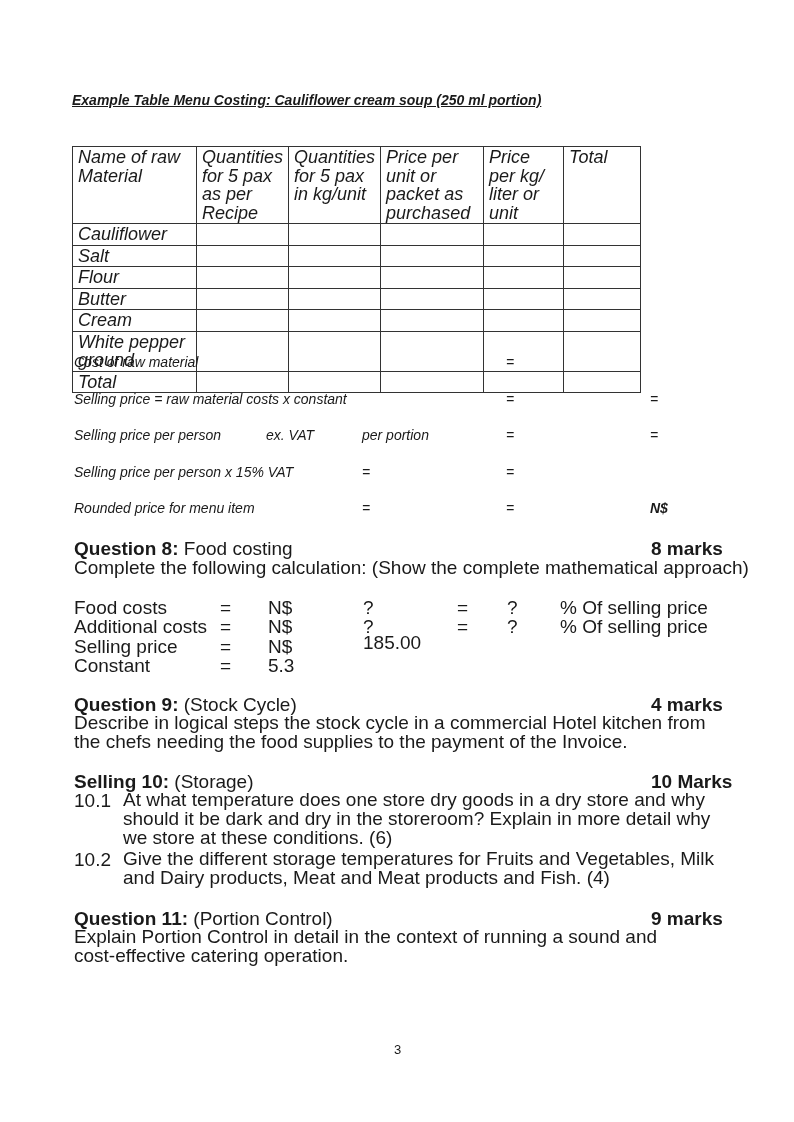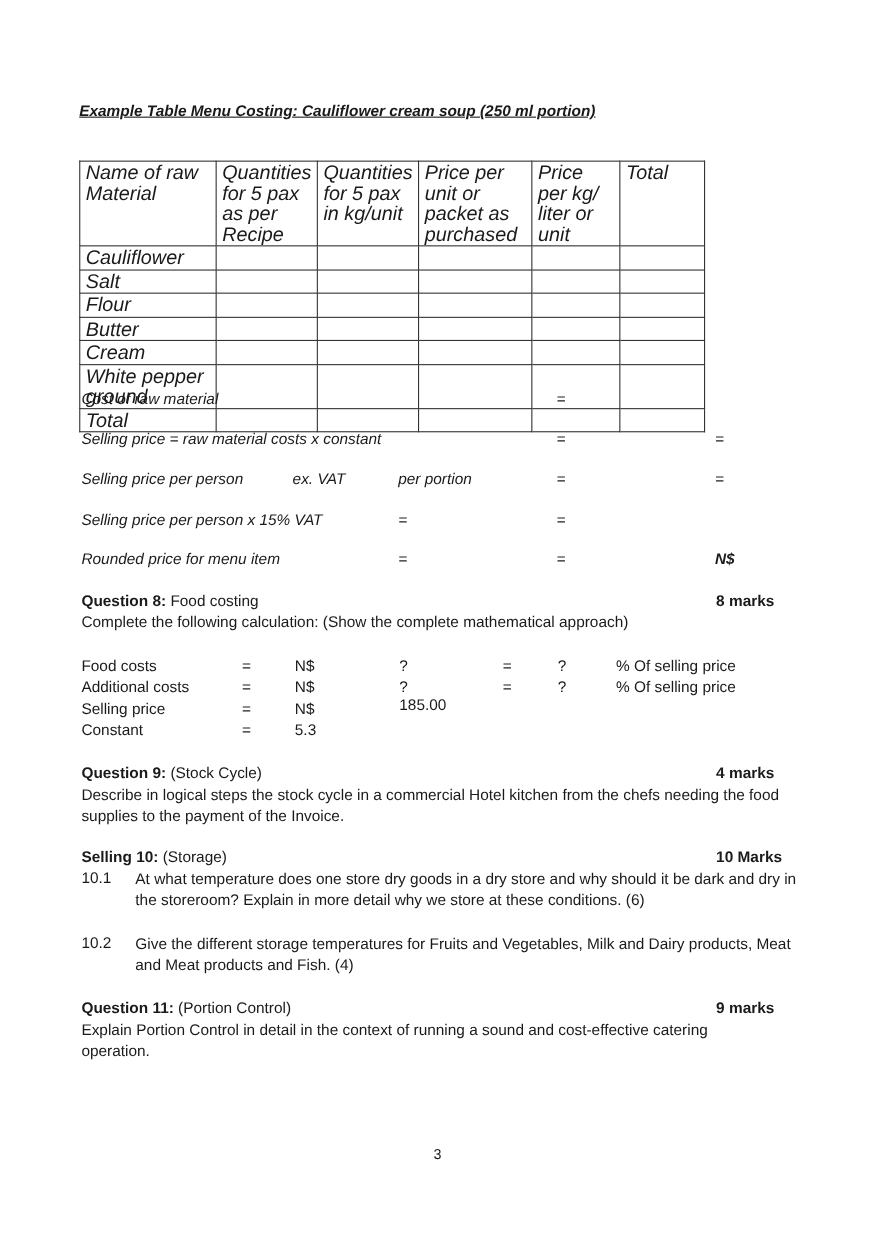--- a/index.html
+++ b/index.html
@@ -10,21 +10,21 @@
 
   
   .tbl-title { left:72px; top:92px; font-size:14px; font-weight:bold; font-style:italic; text-decoration:underline; }
   table.cost { position:absolute; left:72px; top:110px; border-collapse:collapse; font-style:italic; font-size:18px;margin-top:36px; }
   table.cost td { border:1px solid #333; padding:1px 5px; vertical-align:top; line-height:18.5px; }
   table.cost tr.hdr td { height:72px; }
   table.cost tr.r td { height:16px; }
   table.cost tr.r2 td { height:36px; }
 
   .eq { font-size:14px; font-style:italic; }
-  .q { font-size:14px; }
+  .q { font-size:19px; }
 </style>
 </head>
 <body>
 
 <div class="abs tbl-title">Example Table Menu Costing: Cauliflower cream soup (250 ml portion)</div>
 <table class="cost">
   <tbody>
       <tr class="hdr">
     <td style="width:113px">Name of raw Material</td>
     <td style="width:72px">Quantities for 5 pax as per Recipe</td>

